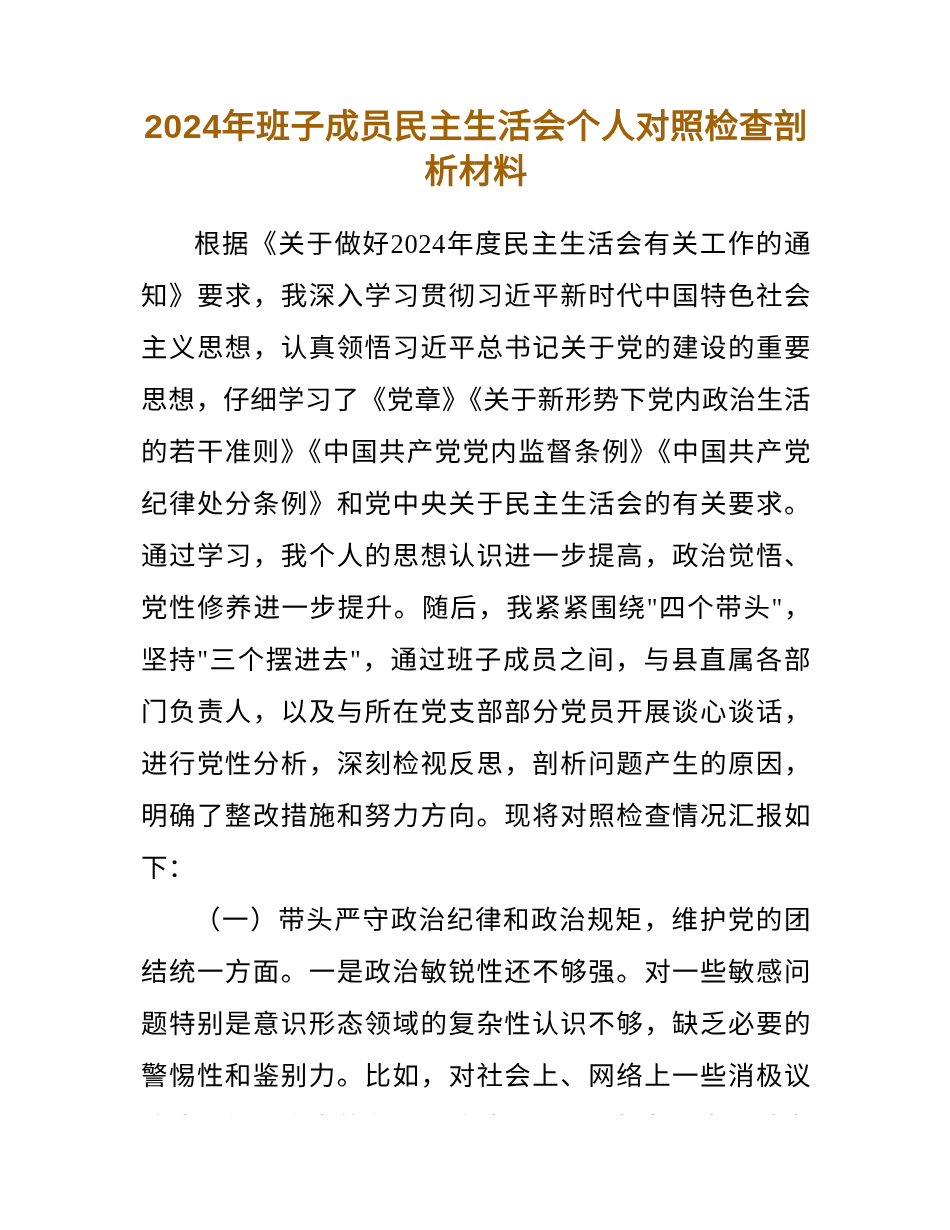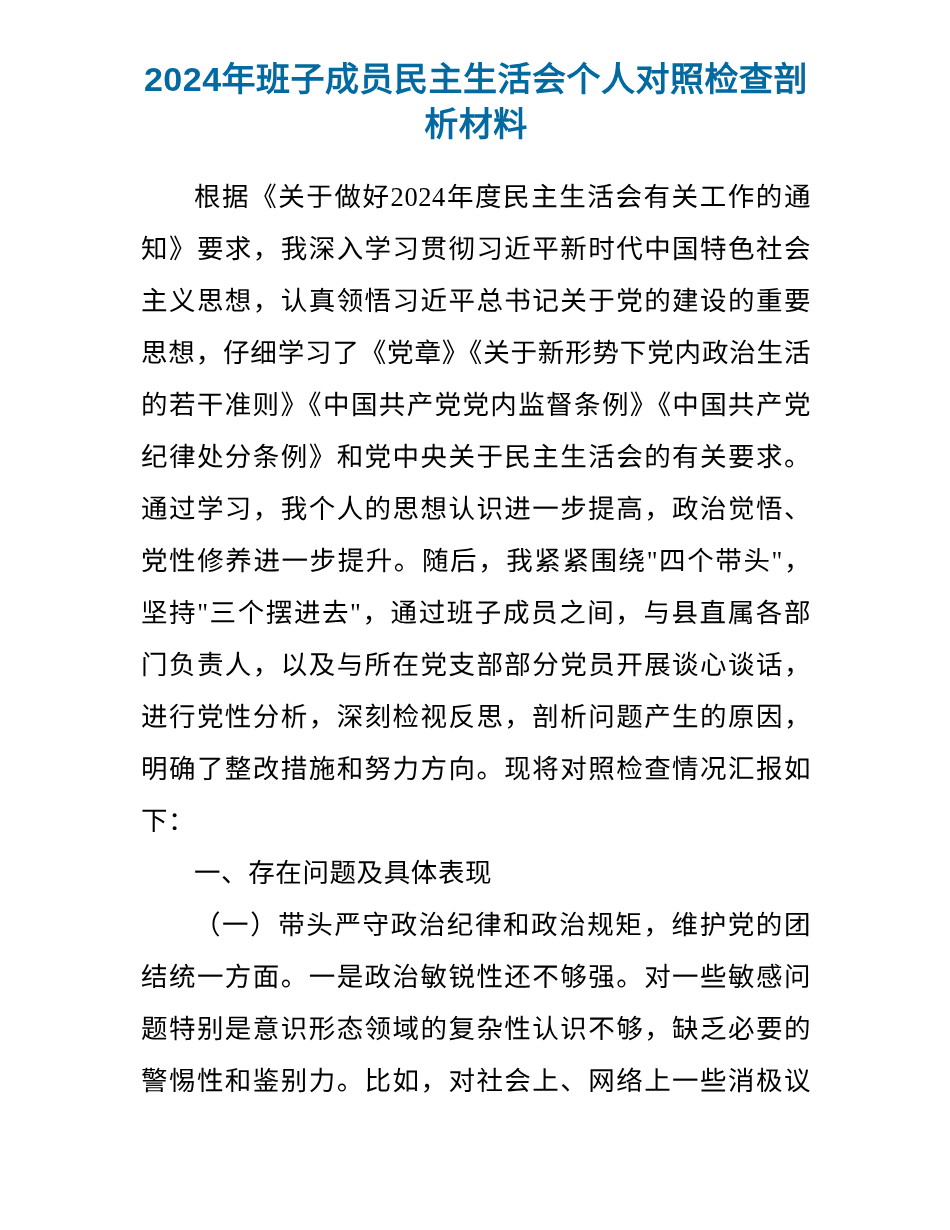--- a/index.html
+++ b/index.html
@@ -29,23 +29,23 @@
     top: 0;
     width: 670px;
   }
   .doc-title {
     font-family: "Liberation Sans", "DejaVu Sans", sans-serif;
     font-weight: bold;
     font-size: 34px;
     line-height: 45px;
     text-align: center;
     margin: 0;
-    padding-top: 57px;
+    padding-top: 104px;
     letter-spacing: 0.5px;
-    color: #0369a1;
+    color: #a16207;
   }
   .body-block {
     margin-top: 24px;
   }
   p.para {
     font-family: "Liberation Serif", "DejaVu Serif", serif;
     font-size: 26.5px;
     line-height: 52px;
     text-align: justify;
     text-justify: inter-ideograph;
@@ -79,21 +79,20 @@
   <div class="page-body">
 
     <h1 class="doc-title">
       <span>2024年班子成员民主生活会个人对照检查剖析</span><span>材料</span>
     </h1>
 
     <div class="body-block">
 
       <p class="para">根据《关于做好2024年度民主生活会有关工作的通知》要求，我深入学习贯彻习近平新时代中国特色社会主义思想，认真领悟习近平总书记关于党的建设的重要思想，仔细学习了《党章》《关于新形势下党内政治生活的若干准则》《中国共产党党内监督条例》《中国共产党纪律处分条例》和党中央关于民主生活会的有关要求。通过学习，我个人的思想认识进一步提高，政治觉悟、党性修养进一步提升。随后，我紧紧围绕"四个带头"，坚持"三个摆进去"，通过班子成员之间，与县直属各部门负责人，以及与所在党支部部分党员开展谈心谈话，进行党性分析，深刻检视反思，剖析问题产生的原因，明确了整改措施和努力方向。现将对照检查情况汇报如下：</p>
 
-      <p class="para heading-para">一、存在问题及具体表现</p>
 
       <p class="para">（一）带头严守政治纪律和政治规矩，维护党的团结统一方面。一是政治敏锐性还不够强。对一些敏感问题特别是意识形态领域的复杂性认识不够，缺乏必要的警惕性和鉴别力。比如，对社会上、网络上一些消极议论或调侃所产生的负面影响认识不足、抵制不力，认为只要自己不附和、不转发就行了，没有以一名党员干部的身份去力所能及的进行抵制或弘扬正能量。二是落实上级决策部署有差距。对中央和省市县委的决策部署领会不深、思考不多，结合工作实际制定贯彻落实的具体</p>
 
     </div>
   </div>
 
   <div class="clip"></div>
 </div>
 
 </body></html>

